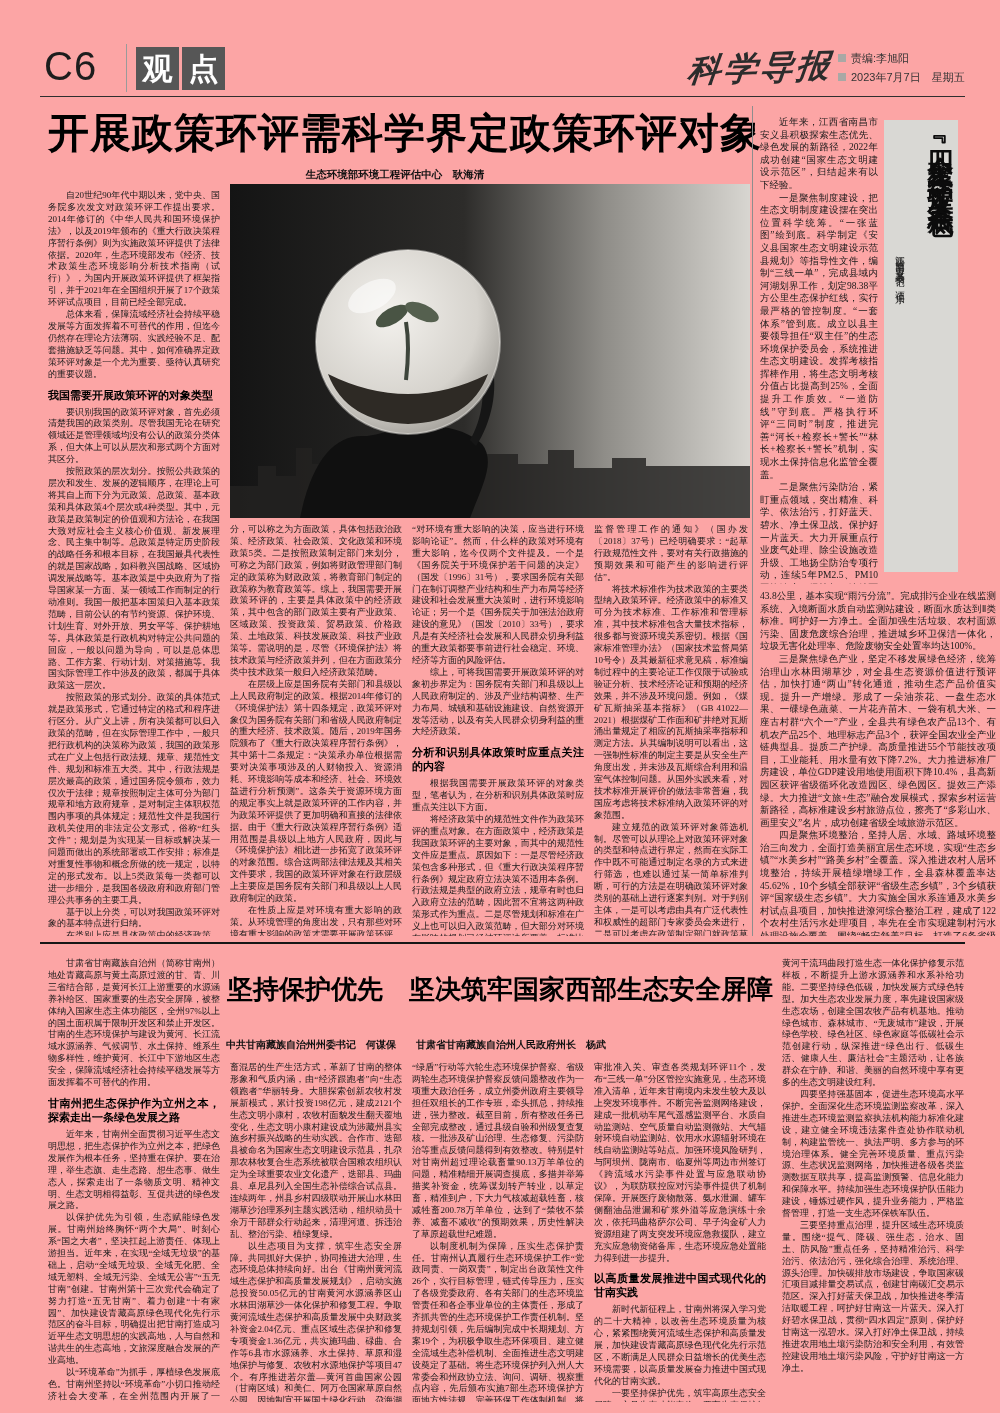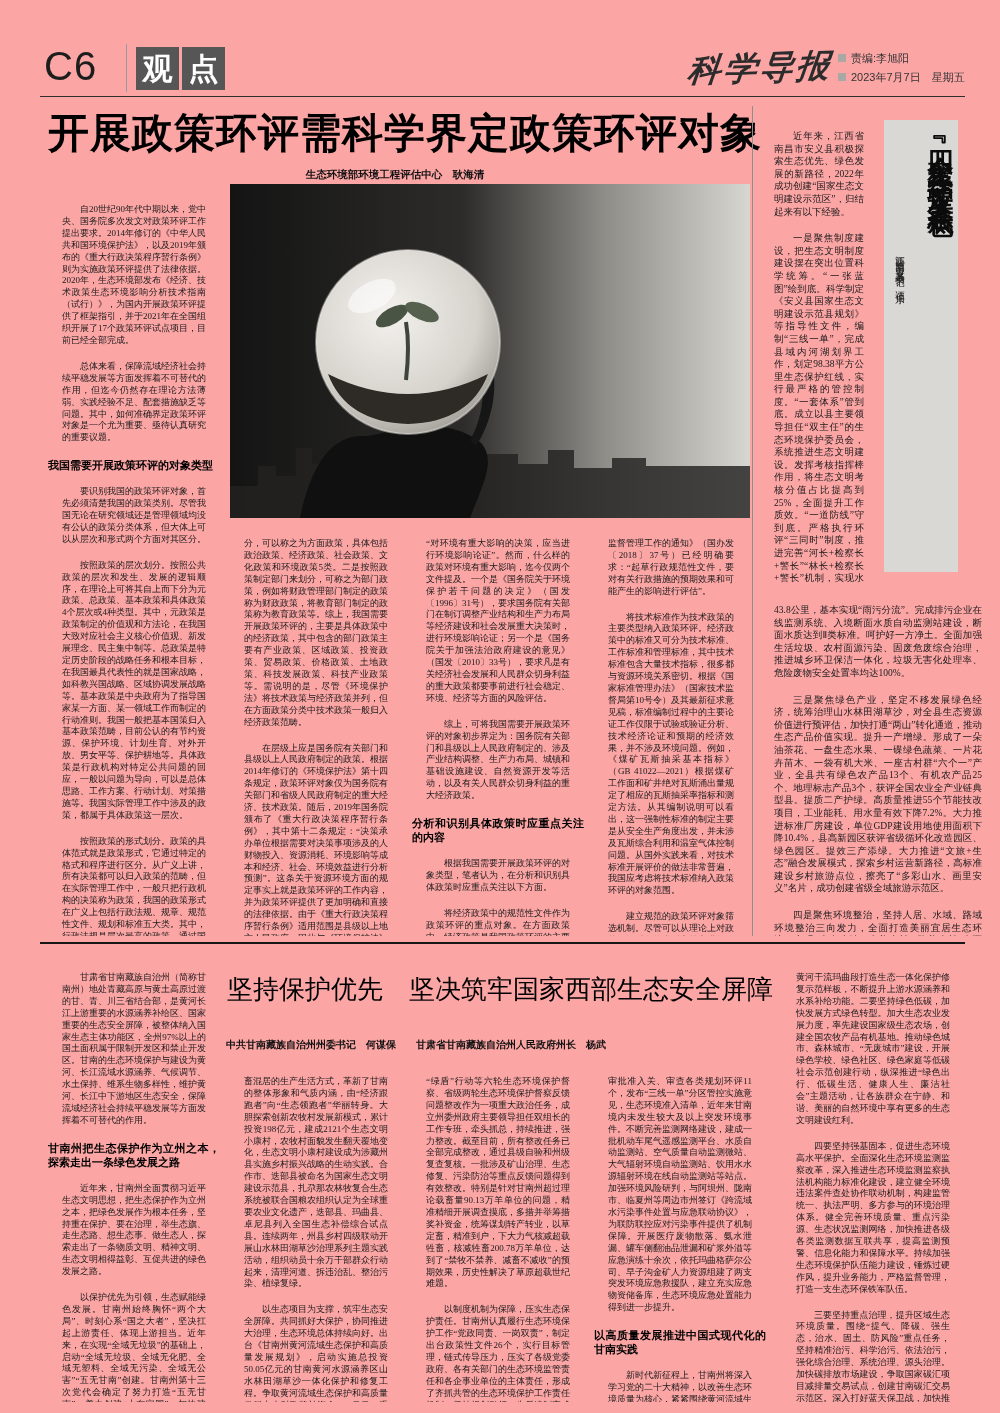--- a/index.html
+++ b/index.html
@@ -17,27 +17,27 @@
   .hdr-info{position:absolute;left:838px;top:49px;font-family:"Liberation Sans",sans-serif;
             font-size:11px;color:#333;line-height:19px;}
   .hdr-info .sq{display:inline-block;width:8px;height:8px;background:#a9a8a5;margin-right:5px;}
   .hdr-rule{position:absolute;left:40px;top:96px;width:925px;height:1px;background:#2e2e2e;}
   
   .headline1{position:absolute;left:48px;top:106px;width:704px;font-family:"Liberation Sans",sans-serif;
              font-weight:900;font-size:41px;letter-spacing:1px;white-space:nowrap;color:#000;}
   .byline1{position:absolute;left:230px;top:168px;width:330px;text-align:center;font-size:10.5px;
            color:#111;font-weight:600;}
   .headline2{position:absolute;left:226px;top:972px;width:548px;text-align:center;
-             font-family:"Liberation Sans",sans-serif;font-weight:400;font-size:26px;
+             font-family:"Liberation Sans",sans-serif;font-weight:700;font-size:26px;
              white-space:nowrap;color:#000;}
   .byline2{position:absolute;left:226px;top:1038px;width:548px;font-size:10px;
            font-weight:600;color:#111;}
   
   .col{position:absolute;overflow:hidden;text-align:justify;font-size:9px;line-height:11.9px;color:#191919;}
-  .col p{margin:14px;text-indent:2em;}
+  .col p{margin:0;text-indent:2em;}
   .col p.cont{text-indent:0;}
   .subhead{font-family:"Liberation Sans",sans-serif;font-weight:bold;font-size:11px;line-height:14px;
            margin:7px 0 5px;text-indent:0;color:#000;}
   .kai{font-size:9.5px;line-height:12.6px;}
   
   .vrule-sidebar{position:absolute;left:752px;top:106px;width:1px;height:830px;background:#8d8d8d;}
   .section-rule{position:absolute;left:40px;top:942px;width:925px;height:2px;background:#161616;}
   
   .photo{position:absolute;left:230px;top:184px;width:520px;height:334px;}
   

